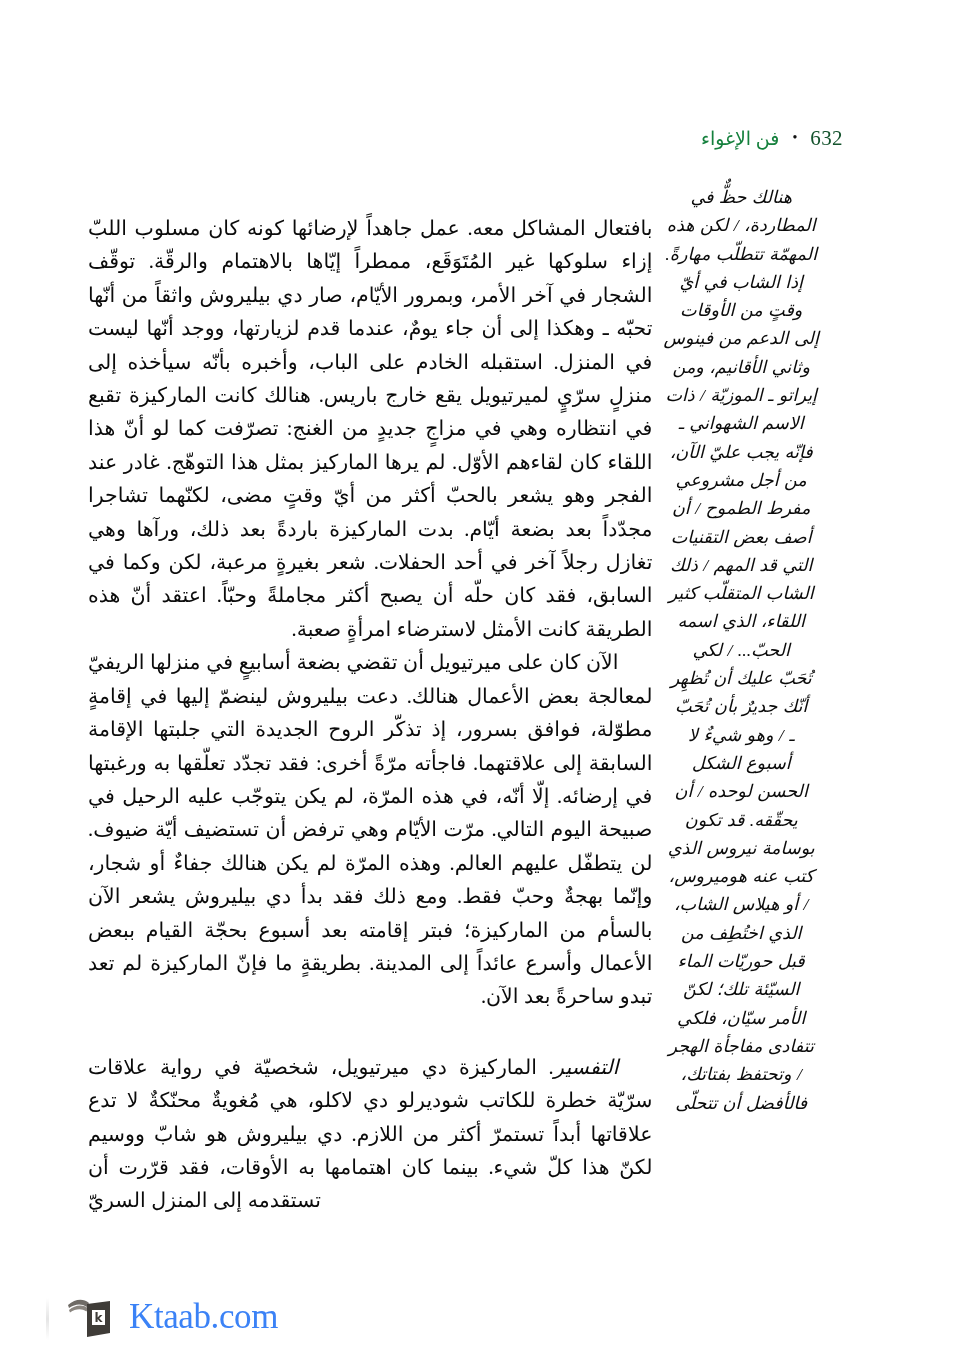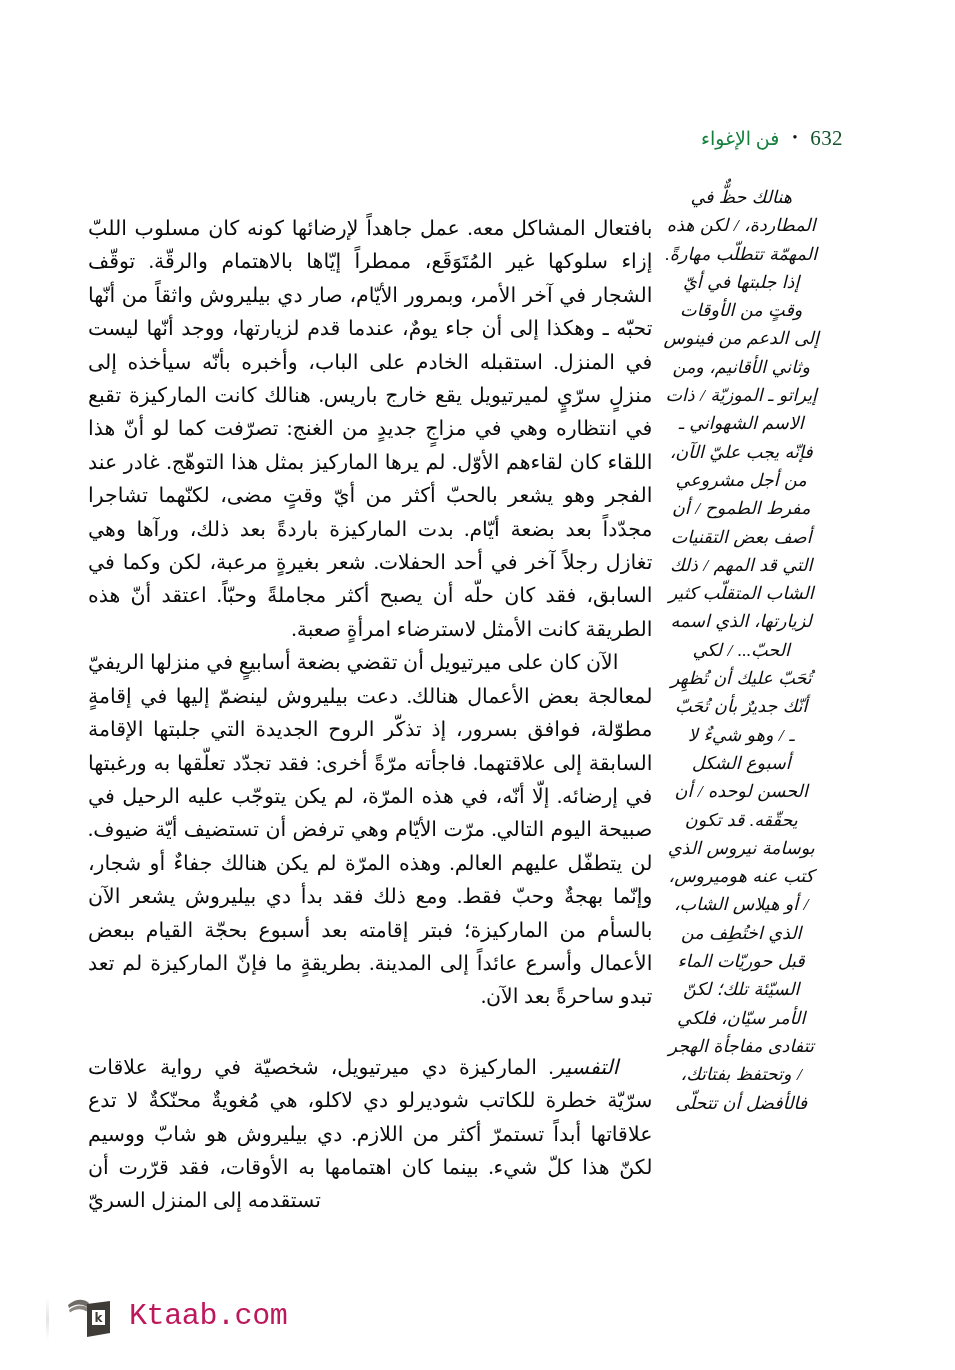--- a/index.html
+++ b/index.html
@@ -132,23 +132,23 @@
     direction: ltr;
   }
   .brand-mark {
     position: relative;
     width: 56px;
     height: 56px;
     flex: 0 0 auto;
   }
   .brand-mark svg { display: block; }
   .brand-text {
-    font-family: Liberation Mono, monospace;
-    font-size: 30px;
-    color: #be185d;
+    font-family: Liberation Serif, serif;
+    font-size: 35px;
+    color: #3b82f6;
     letter-spacing: -0.4px;
     line-height: 1;
     white-space: nowrap;
   }
 
   
   .gutter-smudge {
     position: absolute;
     left: 46px;
     bottom: 30px;
@@ -167,33 +167,33 @@
     <span class="sep">•</span>
     <span class="book-title">فن الإغواء</span>
   </div>
 
   <div class="content">
 
     <aside class="margin-col">
       <p>هنالك حظٌّ في</p>
       <p>المطاردة، / لكن هذه</p>
       <p>المهمّة تتطلّب مهارةً.</p>
-      <p>إذا جلبتها في أيّ</p>
+      <p>إذا الشاب في أيّ</p>
       <p>وقتٍ من الأوقات</p>
       <p>إلى الدعم من فينوس</p>
       <p>وثاني الأقانيم، ومن</p>
       <p>إيراتو ـ الموزيّة / ذات</p>
       <p>الاسم الشهواني ـ</p>
       <p>فإنّه يجب عليّ الآن،</p>
       <p>من أجل مشروعي</p>
       <p>مفرط الطموح / أن</p>
       <p>أصف بعض التقنيات</p>
       <p>التي قد المهم / ذلك</p>
       <p>الشاب المتقلّب كثير</p>
-      <p>لزيارتها، الذي اسمه</p>
+      <p>اللقاء، الذي اسمه</p>
       <p>الحبّ... / لكي</p>
       <p>تُحَبّ عليك أن تُظهِر</p>
       <p>أنّك جديرٌ بأن تُحَبّ</p>
       <p>ـ / وهو شيءٌ لا</p>
       <p>أسبوع الشكل</p>
       <p>الحسن لوحده / أن</p>
       <p>يحقّقه. قد تكون</p>
       <p>بوسامة نيروس الذي</p>
       <p>كتب عنه هوميروس،</p>
       <p>/ أو هيلاس الشاب،</p>

